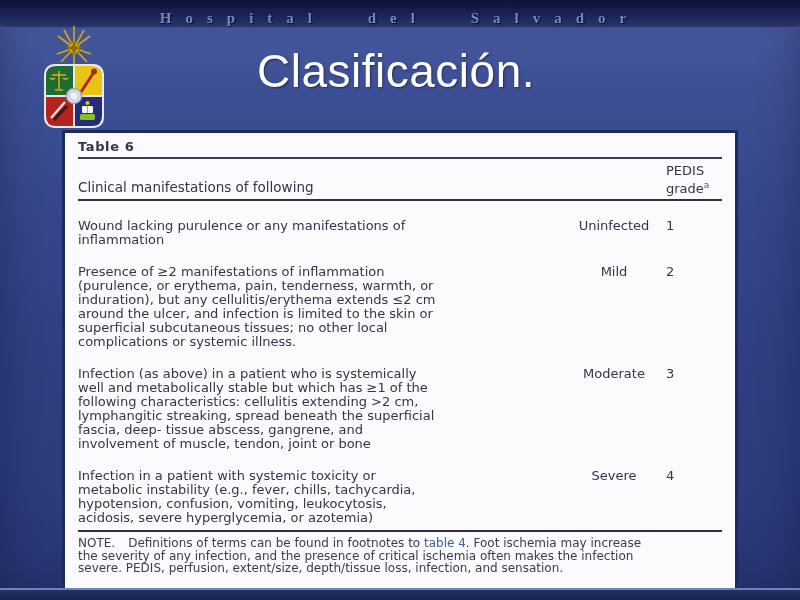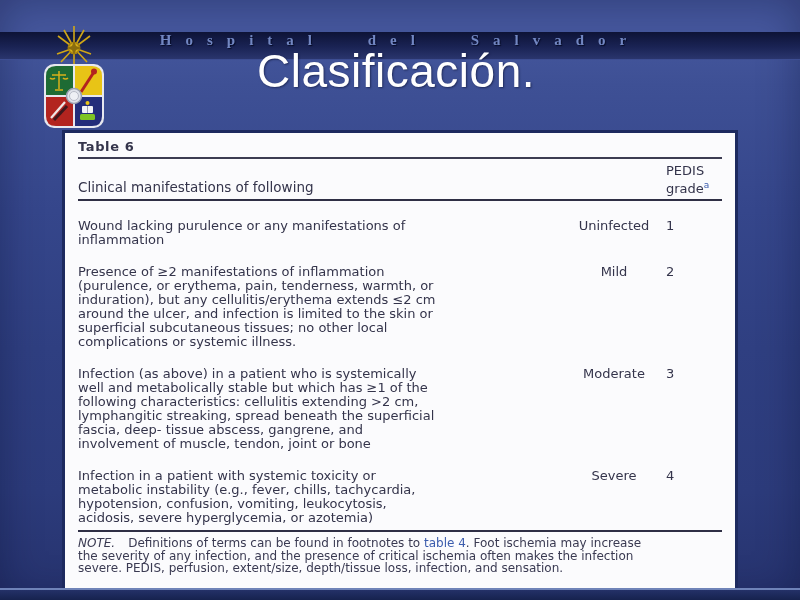--- a/index.html
+++ b/index.html
@@ -8,21 +8,21 @@
     font-family: "Liberation Sans", sans-serif;
     background: linear-gradient(180deg, #45579d 5%, #3e5095 14%, #35468b 35%,
                                 #2f3f81 58%, #2c3b7b 82%, #273470 97%);
     box-shadow: inset 0 0 40px rgba(5,10,40,0.35);
   }
   
   .header-band {
     position: absolute; top: 0; left: 0; right: 0; height: 27px;
     background: linear-gradient(180deg, #0d1336 0%, #1a2354 55%, #2a356d 100%);
     border-bottom: 1px solid #3d4d92;
-    display: flex; align-items: flex-start; justify-content: center; margin-top: 32px;
+    display: flex; align-items: flex-end; justify-content: center;
   }
   .hospital-name {
     font-family: "Liberation Serif", serif; font-weight: bold;
     font-size: 15px; letter-spacing: 14px; word-spacing: 24px;
     color: #7287c2; text-shadow: 1px 1px 1px #070c28; white-space: nowrap;
   }
   
   .logo { position: absolute; left: 34px; top: 26px; width: 80px; height: 104px; }
   
   .slide-title {
@@ -48,21 +48,21 @@
   .thead .col1 { font-size: 13.5px; padding-bottom: 1px; }
   .thead .col2, .thead .col3 { white-space: pre-line; line-height: 15px; }
   .trow { display: flex; align-items: flex-start; padding-top: 4px; margin-top: 14px; }
   .trow .col1 { white-space: pre-line; line-height: 14px; padding-right: 6px; }
   .trow .col2, .trow .col3 { line-height: 14px; }
   .rule-foot { border-top: 2px solid #2f2f45; margin-top: 5px; }
   .note {
     font-size: 12px; line-height: 12.5px; margin-top: 5px;
     white-space: pre-line; color: #3a3a52;
   }
-  .note-label { margin-right: 13px; font-style: italic; }
+  .note-label { margin-right: 13px; }
   .link { color: #3b5cad; }
   sup { font-size: 9px; }
   .fn-marker { color: #3b5cad; }
   
   .citation {
     position: absolute; top: 560px; left: 0; right: 0; text-align: center;
     font-family: "Liberation Serif", serif; font-size: 12.5px; color: #edeff9;
     text-shadow: 1px 1px 1px rgba(10,15,45,0.5);
   }
   .footer-line { position: absolute; left: 0; right: 0; top: 588px; height: 2px; background: #6f83b8; }

